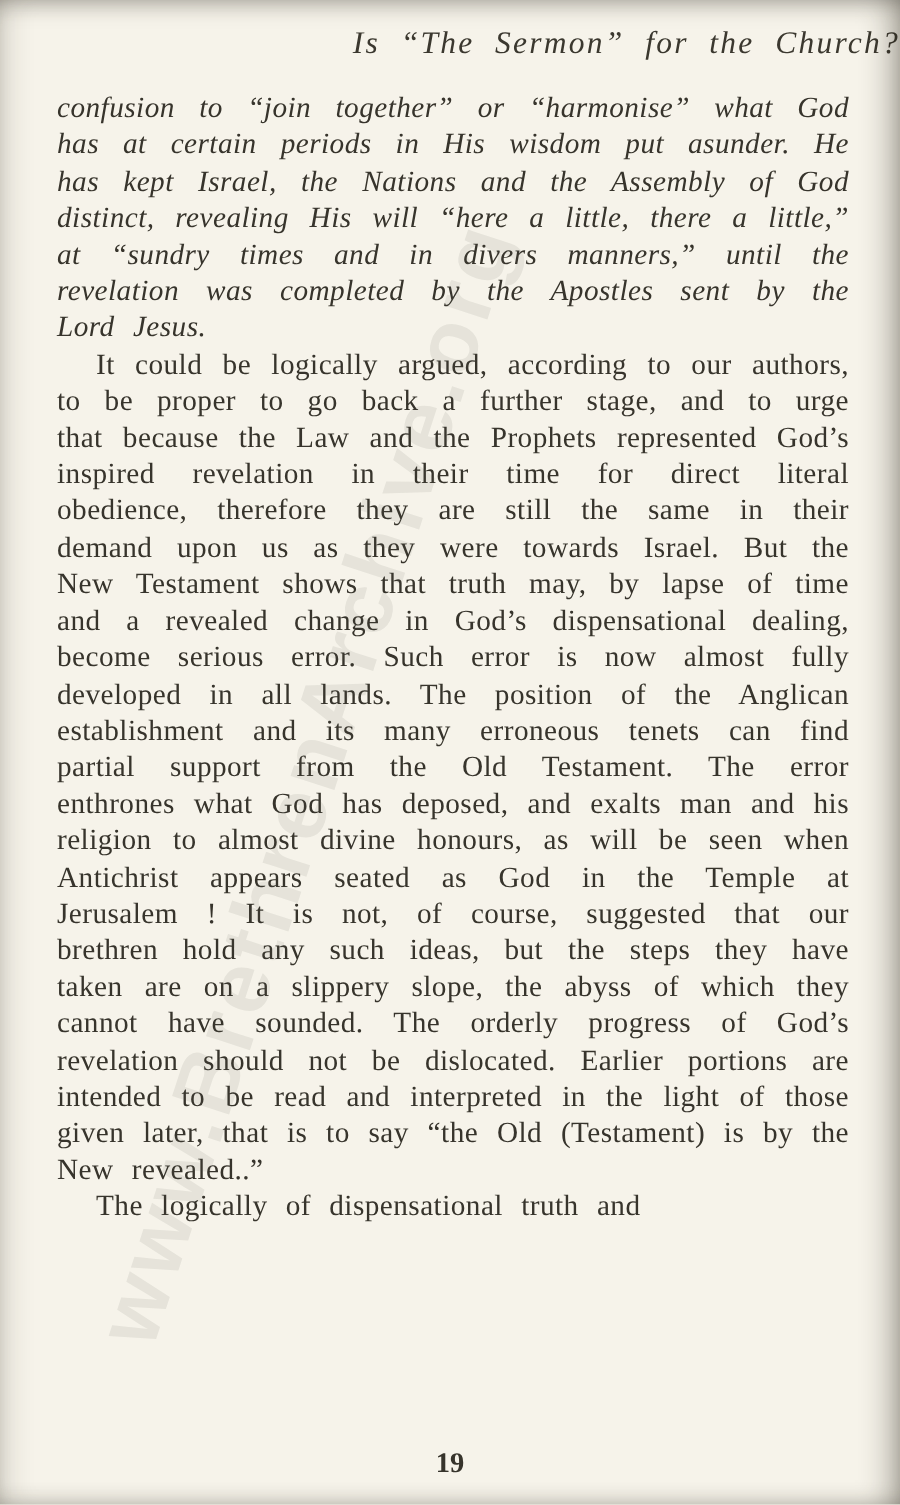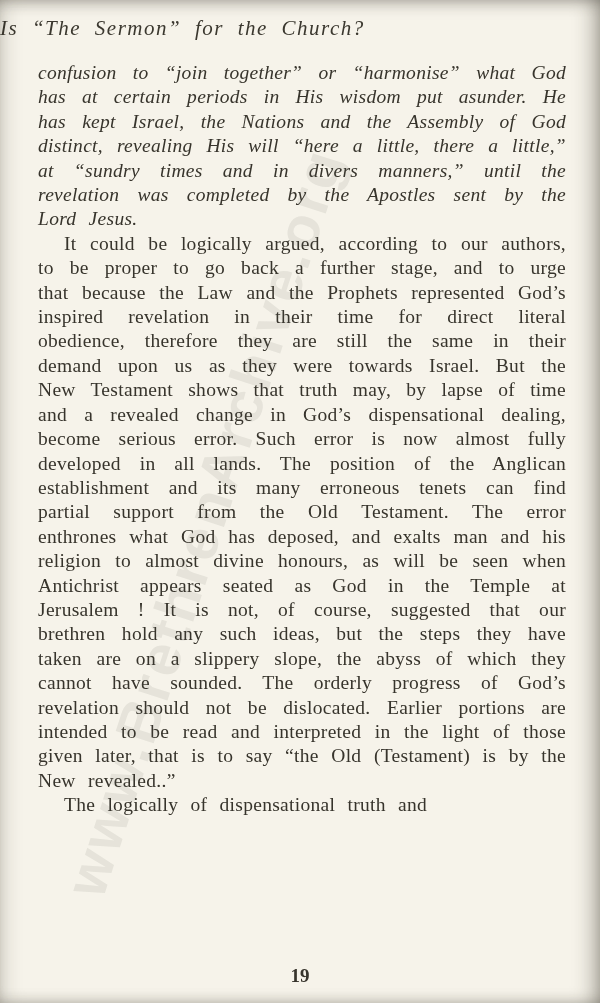--- a/index.html
+++ b/index.html
@@ -38,21 +38,21 @@
     font-weight: bold;
     font-size: 58px;
     letter-spacing: 3px;
     white-space: nowrap;
     color: rgba(90, 88, 80, 0.10);
     pointer-events: none;
     user-select: none;
   }
   .running-header {
     margin-top: 16px;
-    text-align: left;
+    text-align: right;
     font-style: italic;
     font-size: 21px;
     letter-spacing: 1.5px;
     word-spacing: 7px;
     color: #3b382f;
   }
   .body-text {
     margin: 20px 34px 0 38px;
     font-size: 19.5px;
     line-height: 24.4px;

